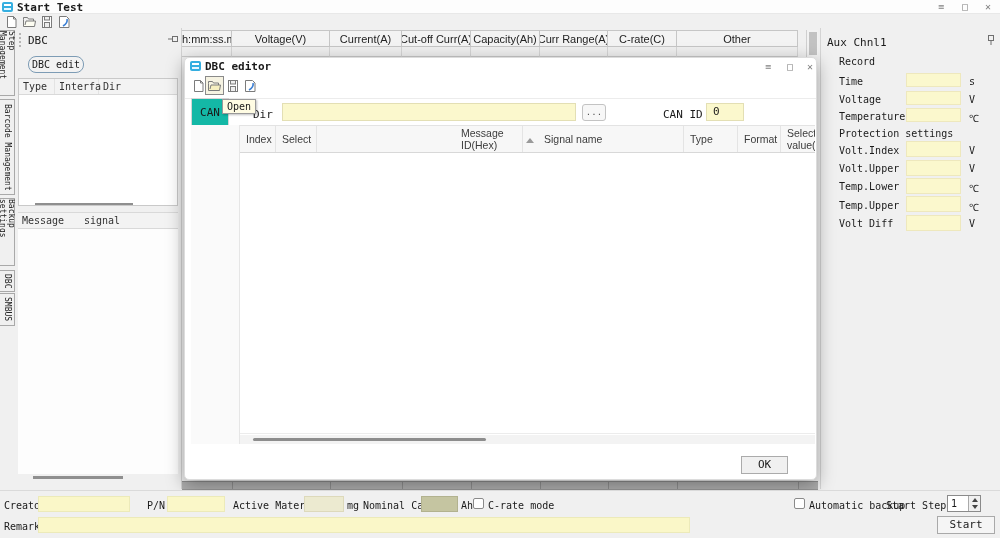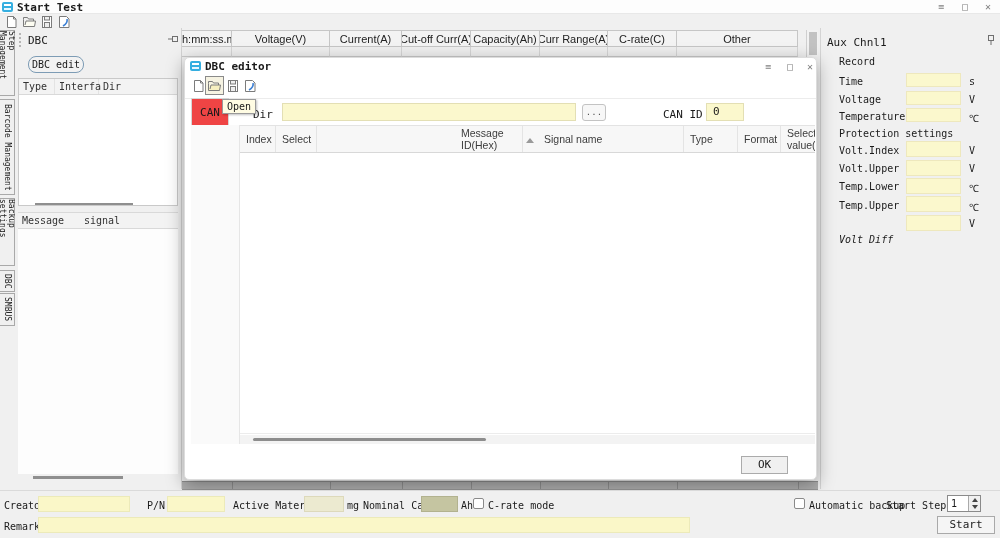--- a/index.html
+++ b/index.html
@@ -48,21 +48,21 @@
   
   .dialog { left:184px; top:57px; width:633px; height:423px; background:#fff; border:1px solid #dcdcdc; border-radius:5px;
             box-shadow:0 5px 18px rgba(0,0,0,.35); }
   .d-title { position:absolute; left:0; top:0; width:100%; height:17px; }
   .d-title-text { position:absolute; left:20px; top:2px; font-weight:bold; font-size:11px; }
   .d-sep { position:absolute; left:0; width:100%; height:1px; background:#ececec; }
   .tooltip { position:absolute; background:#fffce3; border:1px solid #9a9a9a; box-shadow:1px 1px 2px rgba(0,0,0,.25); font-size:10px; padding:1px 4px; z-index:5; }
   .y-input { background:#fbf8cd; border:1px solid #e3dfb4; }
   .browse-btn { background:#f7f7f7; border:1px solid #c3c3c3; border-radius:3px; text-align:center; color:#555; font-size:9px; line-height:15px; }
   .d-gutter { background:#fafafa; border-right:1px solid #e6e6e6; }
-  .can-tab { background:#ef4444; border:1px solid #d6d6d6; border-bottom:none; display:flex; align-items:center; justify-content:center; font-size:11px; }
+  .can-tab { background:#14b8a6; border:1px solid #d6d6d6; border-bottom:none; display:flex; align-items:center; justify-content:center; font-size:11px; }
   .dt-head { background:#f7f7f7; border-top:1px solid #e3e3e3; border-bottom:1px solid #d8d8d8; }
   .dt-col { position:absolute; top:0; height:100%; border-right:1px solid #e4e4e4; display:flex; align-items:center; padding-left:6px;
             font-size:10.5px; color:#3c3c3c; overflow:hidden; }
   .sort-ic { width:0; height:0; border-left:4px solid transparent; border-right:4px solid transparent; border-bottom:5px solid #9a9a9a; }
   .hscroll { background:#f3f3f3; }
   .hthumb { background:#8d8d8d; border-radius:2px; }
   .ok-btn { background:#f0f0f0; border:1px solid #ababab; text-align:center; font-size:11px; line-height:16px; }
 
   
   .aux-panel { left:820px; top:28px; width:180px; height:461px; background:#f0f0f0; border-left:1px solid #d4d4d4; }
@@ -240,21 +240,21 @@
       <div class="aux-row-label" style="top:153px;">Temp.Lower</div>
       <div class="aux-input" style="top:150px;height:16px;"></div>
       <div class="aux-unit" style="top:153px;">℃</div>
     </div>
     <div>
       <div class="aux-row-label" style="top:172px;">Temp.Upper</div>
       <div class="aux-input" style="top:168px;height:16px;"></div>
       <div class="aux-unit" style="top:172px;">℃</div>
     </div>
     <div>
-      <div class="aux-row-label" style="top:206px;font-style:italic;">Volt Diff</div>
+      <div class="aux-row-label" style="top:190px;">Volt Diff</div>
       <div class="aux-input" style="top:187px;height:16px;"></div>
       <div class="aux-unit" style="top:190px;">V</div>
     </div>
 
     <div class="aux-tab" style="left:2px;">Main···</div>
     <div class="tab-sep" style="left:32px;"></div>
     <div class="aux-tab aux-tab-sel" style="left:35px;top:472px;width:34px;height:16px;line-height:15px;">Aux···</div>
     <div class="aux-tab" style="left:74px;">Aux···</div>
     <div class="tab-sep" style="left:101px;"></div>
     <div class="aux-tab" style="left:105px;">Temperat···</div>

